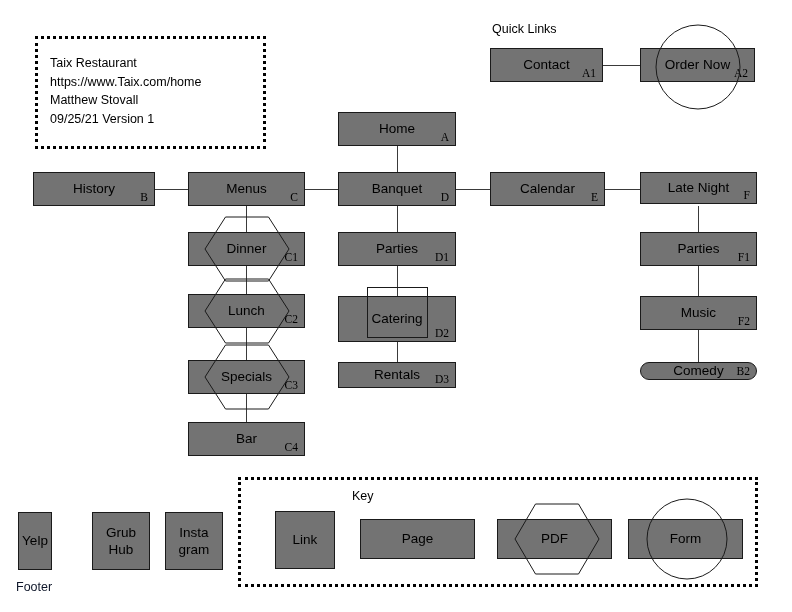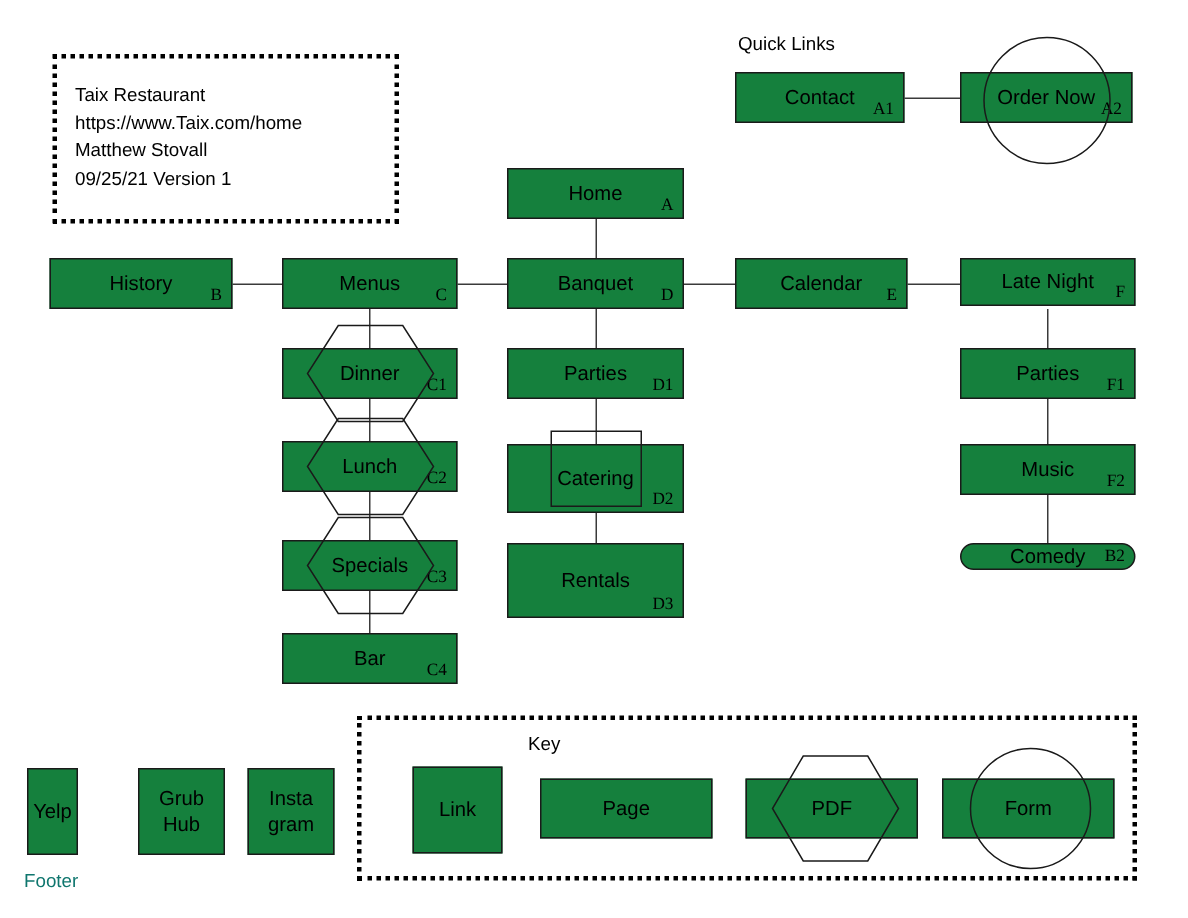--- a/index.html
+++ b/index.html
@@ -6,21 +6,21 @@
   body{
     width:792px;height:612px;position:relative;background:#ffffff;overflow:hidden;
     font-family:"Liberation Sans", sans-serif;
   }
   #canvas{position:absolute;left:0;top:0;width:792px;height:612px;}
 
   
   .node{
     position:absolute;box-sizing:border-box;
     border:1px solid #1a1a1a;
-    background:#15803d;
+    background:#737373;
     z-index:5;
   }
   .node .label{
     position:absolute;left:0;right:0;top:50%;transform:translateY(-50%);
     text-align:center;font-size:13.5px;color:#000;line-height:1.15;
   }
   .node .label.two{line-height:1.28;font-size:13.5px;}
   .node .code{
     position:absolute;right:6px;bottom:2px;
     font-family:"Liberation Serif", serif;font-size:11.5px;color:#000;
@@ -40,21 +40,21 @@
     border:3px dotted #000;
     background:transparent;z-index:1;
   }
   .info-text{
     position:absolute;font-size:12.5px;color:#000;line-height:1.48;white-space:pre;
   }
   .plain-label{position:absolute;font-size:12.5px;color:#000;}
 
   
   .key-title{position:absolute;font-size:12.5px;color:#000;}
-  .footer-title{position:absolute;font-size:12.5px;color:#0f766e;}
+  .footer-title{position:absolute;font-size:12.5px;color:#0f172a;}
 </style>
 </head>
 <body>
 
 <div id="canvas">
 
   <div class="line h" style="left:603px;top:65px;width:37px;"></div>
 
   <div class="line v" style="left:397px;top:146px;height:26px;"></div>
 
@@ -163,21 +163,21 @@
     <div class="label">Parties</div>
     <div class="code">D1</div>
   </div>
 
   <div class="node" style="left:338px;top:296px;width:118px;height:46px;">
     <div class="label">Catering</div>
     <div class="code">D2</div>
   </div>
   <div class="shape-ov" style="left:367px;top:287px;width:61px;height:51px;border:1px solid #1a1a1a;box-sizing:border-box;"></div>
 
-  <div class="node" style="left:338px;top:362px;width:118px;height:50px;">
+  <div class="node" style="left:338px;top:362px;width:118px;height:26px;">
     <div class="label">Rentals</div>
     <div class="code">D3</div>
   </div>
 
   <div class="node" style="left:640px;top:232px;width:117px;height:34px;">
     <div class="label">Parties</div>
     <div class="code">F1</div>
   </div>
 
   <div class="node" style="left:640px;top:296px;width:117px;height:34px;">

